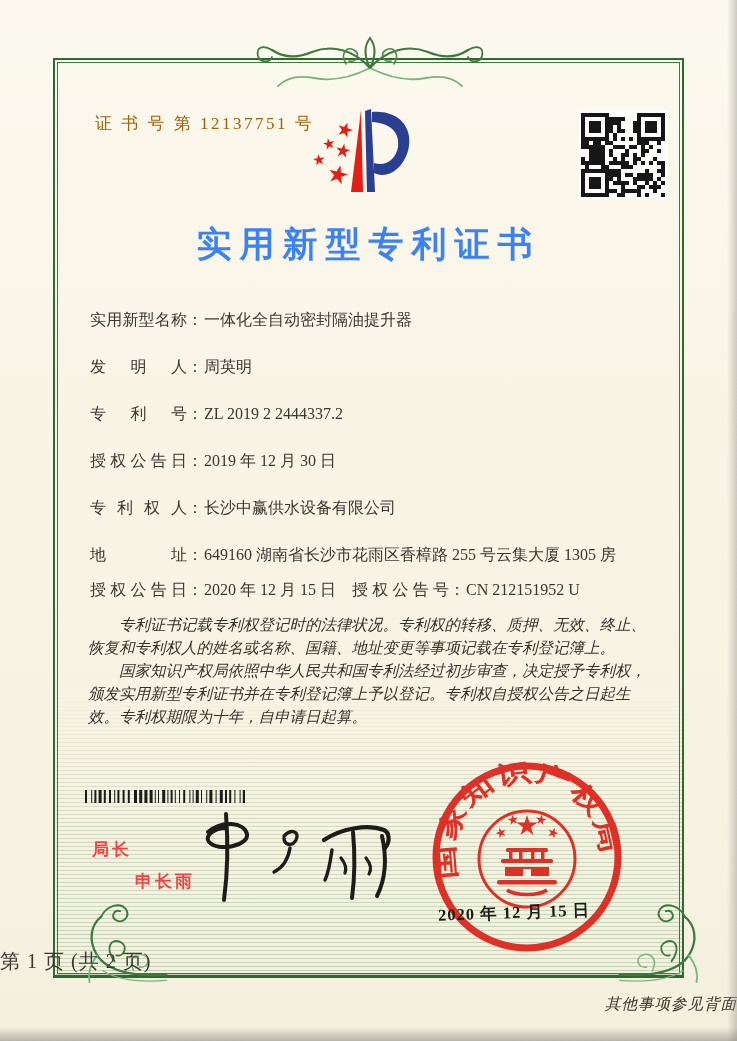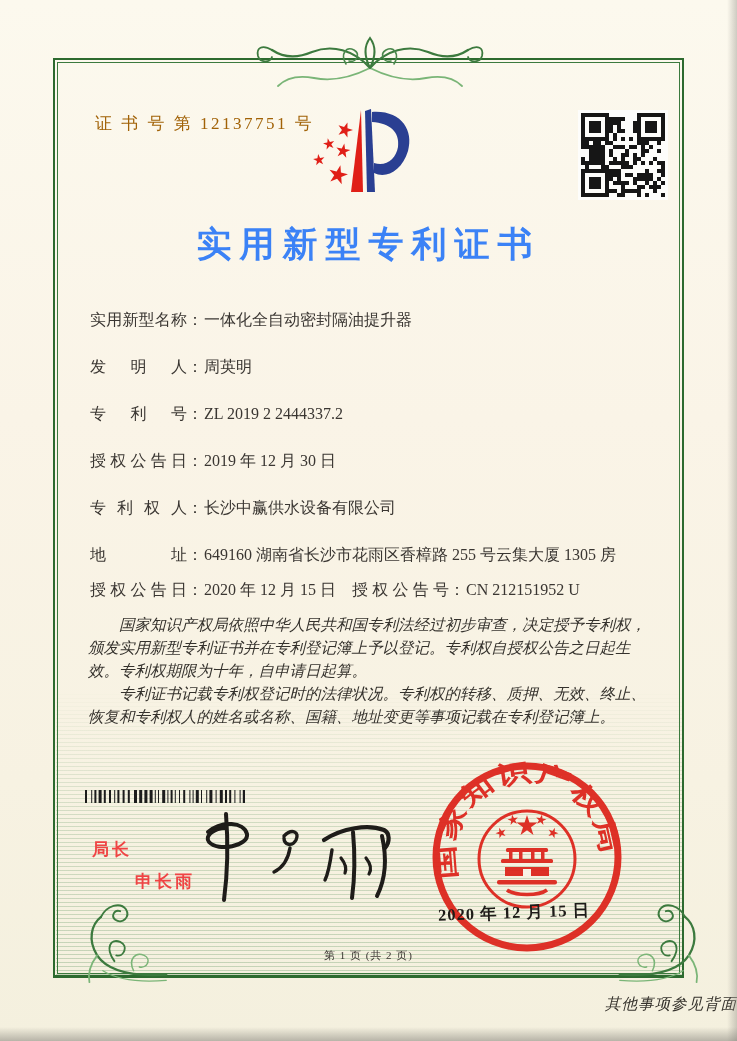--- a/index.html
+++ b/index.html
@@ -76,22 +76,22 @@
     font-family:"Liberation Sans","DejaVu Sans",sans-serif;
     font-size:25px;font-weight:bold;fill:#dd231a;letter-spacing:2px;
   }
   .seal-date{
     position:absolute;left:438px;top:902px;
     font-size:16.5px;font-weight:600;color:#1d1b18;letter-spacing:1px;
     transform:rotate(-2deg);white-space:nowrap;
   }
 
   .page-info{
-    position:absolute;left:0;right:0;top:948px;text-align:center;
-    font-size:11px;color:#3a3632;letter-spacing:1px;
+    position:absolute;left:0;right:0;top:948px;text-align:left;
+    font-size:20px;color:#3a3632;letter-spacing:1px;
   }
   .back-note{
     position:absolute;left:0;right:0;top:994px;text-align:right;
     font-size:15.5px;font-style:italic;color:#35322c;letter-spacing:1px;
   }
 
   .right-shadow{position:absolute;right:0;top:0;width:10px;height:100%;
     background:linear-gradient(to right,rgba(150,147,139,0),rgba(150,147,139,.45));}
   .bottom-shadow{position:absolute;left:0;bottom:0;width:100%;height:14px;
     background:linear-gradient(to bottom,rgba(150,147,139,0),rgba(134,131,124,.55));}
@@ -343,22 +343,22 @@
 <div class="frow" style="top:580px">
   <span class="pair1">
     <span class="flabel">授权公告日</span><span class="fcolon">：</span><span class="fvalue">2020 年 12 月 15 日</span>
   </span>
   <span class="pair2">
     <span class="flabel">授权公告号</span><span class="fcolon">：</span><span class="fvalue">CN 212151952 U</span>
   </span>
 </div>
 
 <div class="paras">
+  <p>专利证书记载专利权登记时的法律状况。专利权的转移、质押、无效、终止、恢复和专利权人的姓名或名称、国籍、地址变更等事项记载在专利登记簿上。</p>
   <p>国家知识产权局依照中华人民共和国专利法经过初步审查，决定授予专利权，颁发实用新型专利证书并在专利登记簿上予以登记。专利权自授权公告之日起生效。专利权期限为十年，自申请日起算。</p>
-  <p>专利证书记载专利权登记时的法律状况。专利权的转移、质押、无效、终止、恢复和专利权人的姓名或名称、国籍、地址变更等事项记载在专利登记簿上。</p>
 </div>
 
 <svg class="barcode" id="barcode" viewBox="0 0 160 13" preserveAspectRatio="none">
     <rect x="0" y="0" width="2" height="13" fill="#1c1c1c"></rect>
     <rect x="6.2" y="0" width="1" height="13" fill="#1c1c1c"></rect>
     <rect x="9.4" y="0" width="2" height="13" fill="#1c1c1c"></rect>
     <rect x="13.6" y="0" width="3" height="13" fill="#1c1c1c"></rect>
     <rect x="18.8" y="0" width="2" height="13" fill="#1c1c1c"></rect>
     <rect x="24.000000000000004" y="0" width="2" height="13" fill="#1c1c1c"></rect>
     <rect x="29.200000000000006" y="0" width="1" height="13" fill="#1c1c1c"></rect>

